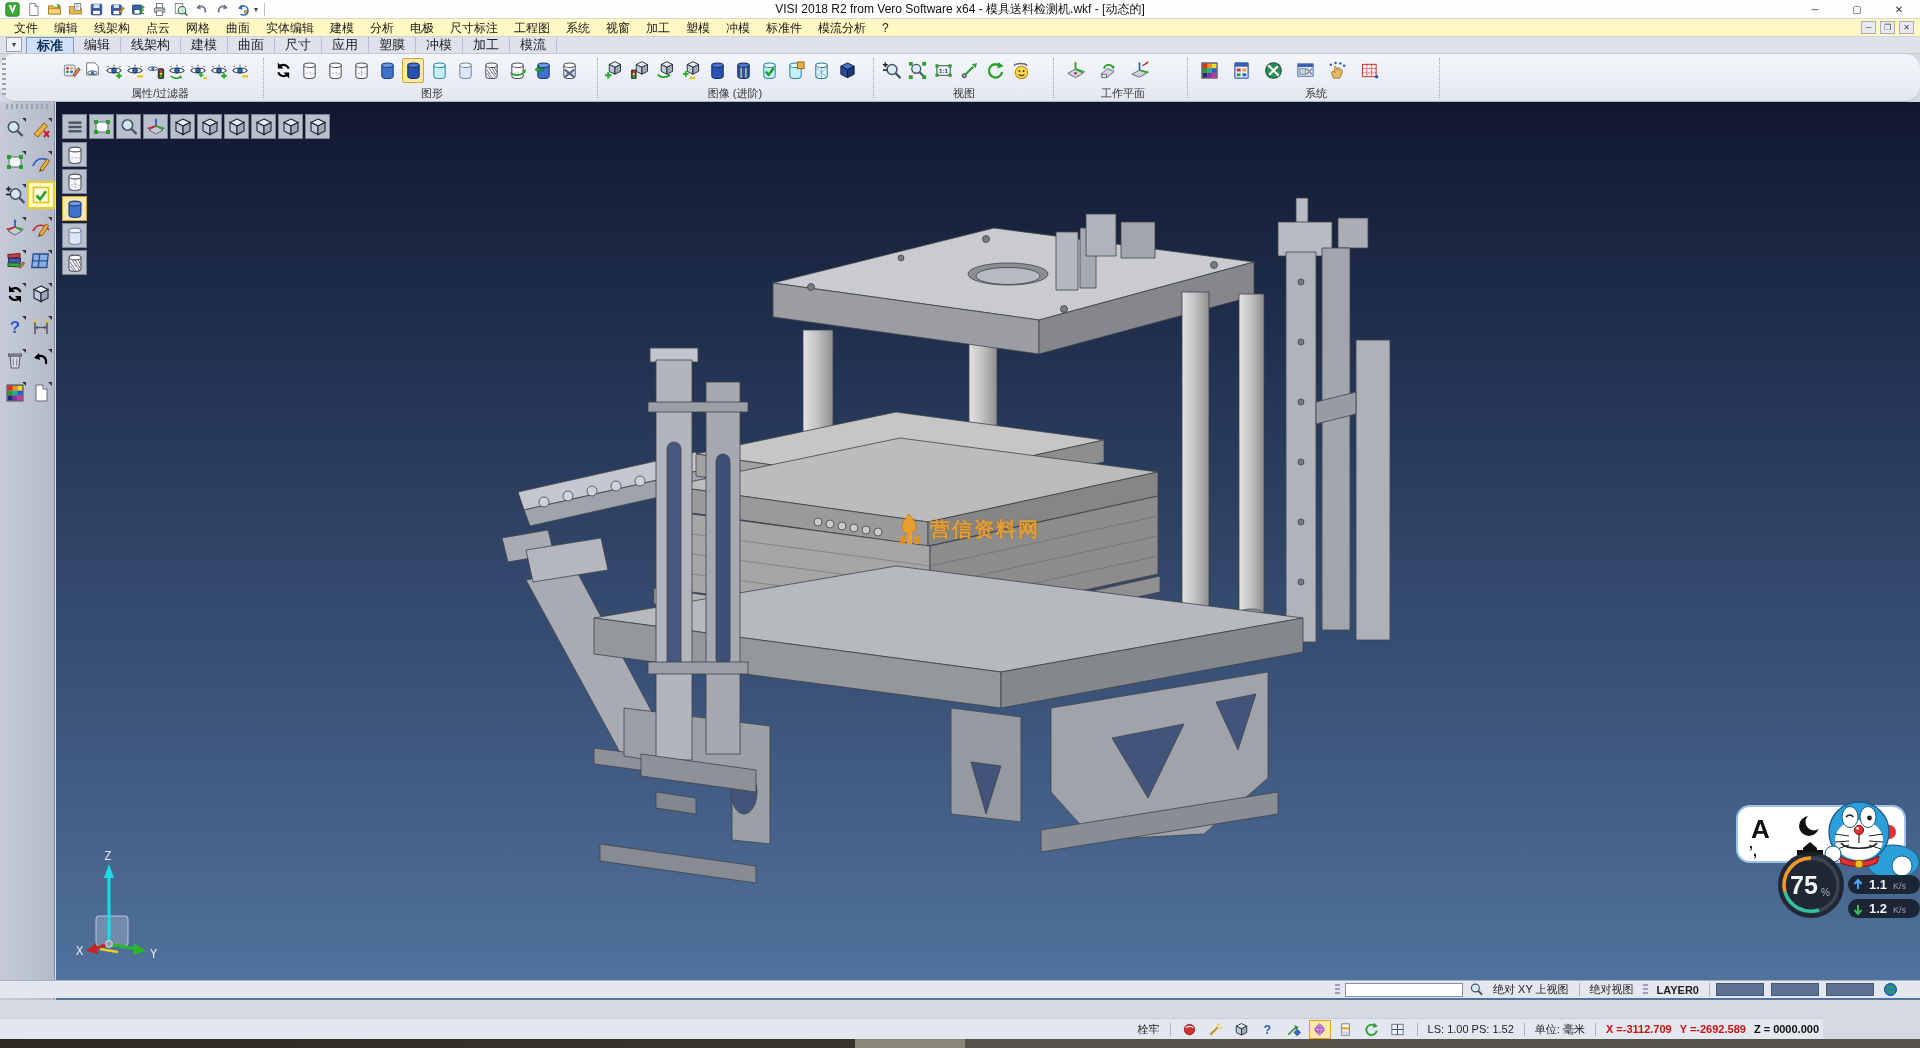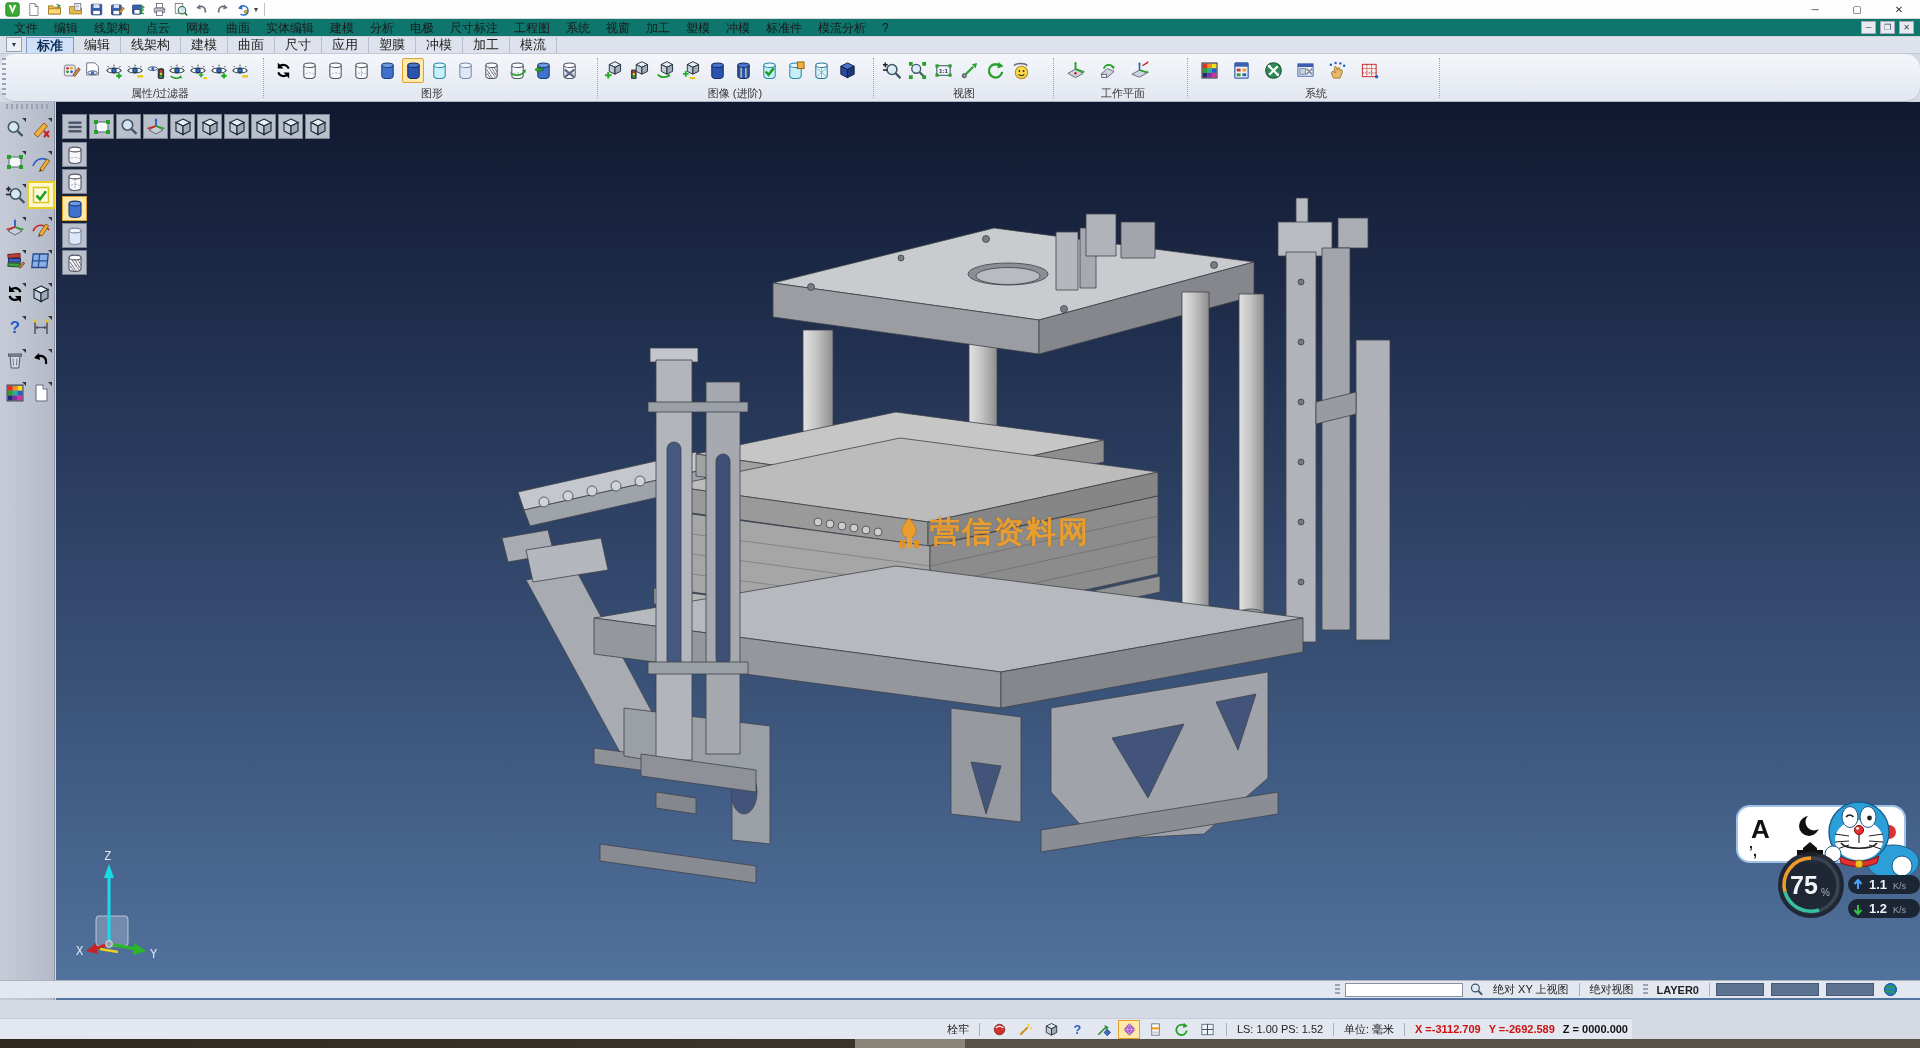--- a/index.html
+++ b/index.html
@@ -9,21 +9,21 @@
   
   .titlebar { position:absolute; left:0; top:0; width:1920px; height:19px; background:#fdfdfd; border-bottom:1px solid #d8d8d8; display:flex; align-items:center; }
   .qat { display:flex; align-items:center; gap:3px; padding-left:3px; }
   .qat .qic { width:18px; height:16px; display:inline-flex; align-items:center; justify-content:center; }
   .qat .qic svg { width:15px; height:15px; }
   .win-title { position:absolute; left:0; right:0; text-align:center; font-size:12px; color:#111; pointer-events:none; }
   .win-controls { margin-left:auto; display:flex; height:19px; }
   .win-controls .wc { width:42px; height:19px; display:flex; align-items:center; justify-content:center; font-size:10px; color:#333; }
 
   
-  .menubar { position:absolute; left:0; top:19px; width:1920px; height:18px; background:#0f766e; border-bottom:1px solid #d0d3da; display:flex; align-items:center; padding-left:6px; }
+  .menubar { position:absolute; left:0; top:19px; width:1920px; height:18px; background:#fef9c3; border-bottom:1px solid #d0d3da; display:flex; align-items:center; padding-left:6px; }
   .menu-item { padding:0 8px; height:18px; line-height:18px; color:#1a1a1a; font-size:12px; cursor:default; }
   .mdi-controls { margin-left:auto; display:flex; gap:4px; padding-right:6px; }
   .mdi-controls .wc { width:15px; height:13px; border:1px solid #aab; background:#e8eaf0; font-size:8px; line-height:11px; text-align:center; color:#345; }
 
   
   .tabbar { position:absolute; left:0; top:37px; width:1920px; height:17px; background:#dde2ec; border-bottom:1px solid #c2c8d4; display:flex; align-items:flex-end; padding-left:4px; }
   .tab-caret { width:16px; height:15px; border:1px solid #9aa2b2; background:#eef0f5; font-size:7px; color:#345; text-align:center; line-height:14px; margin:0 4px 1px 2px; }
   .tab { padding:0 10px; height:16px; line-height:16px; font-size:13px; color:#222; border-right:1px solid #b8bfcc; }
   .tab[data-active="1"] { background:#cfe0f7; border:1px solid #7a9cc8; border-bottom:none; font-weight:bold; color:#10305c; }
 
@@ -59,30 +59,30 @@
   .vp-top-toolbar { position:absolute; left:6px; top:12px; display:flex; gap:2px; }
   .vic { width:25px; height:25px; background:#b9bfcb; border:1px solid #7c8494; display:inline-flex; align-items:center; justify-content:center; }
   .vic svg { width:20px; height:20px; }
   .vic[data-sel="1"] { background:#ffe9a8; border:1px solid #e0a030; }
   .vp-left-toolbar { position:absolute; left:6px; top:40px; display:flex; flex-direction:column; gap:2px; }
 
   .model-svg { position:absolute; left:0; top:0; width:1864px; height:898px; }
 
   .watermark { position:absolute; left:838px; top:410px; display:flex; align-items:center; gap:6px; opacity:.92; }
   .wm-logo { width:30px; height:34px; }
-  .wm-text { font-size:30px; font-weight:bold; color:#f0a028; text-shadow:0 0 2px rgba(120,60,0,.4); letter-spacing:2px; }
+  .wm-text { font-size:20px; font-weight:bold; color:#f0a028; text-shadow:0 0 2px rgba(120,60,0,.4); letter-spacing:2px; }
 
   .triad { position:absolute; left:0px; top:700px; width:200px; height:198px; }
   .triad text { font-size:12px; fill:#dfe6f0; font-family:"DejaVu Sans Mono",monospace; }
 
   .dora-widget { position:absolute; left:1665px; top:688px; width:210px; height:140px; }
 
   
   .status-a { position:absolute; left:0; top:980px; width:1920px; height:18px; background:#e3e7ef; border-top:1px solid #aab2c0; display:flex; align-items:center; font-size:11px; color:#222; }
-  .status-b { position:absolute; left:0; top:1018px; width:1632px; height:21px; background:#e3e7ef; border-top:1px solid #c6ccd8; display:flex; align-items:center; font-size:11px; color:#222; }
+  .status-b { position:absolute; left:0; top:1018px; width:1823px; height:21px; background:#e3e7ef; border-top:1px solid #c6ccd8; display:flex; align-items:center; font-size:11px; color:#222; }
   .s-grip { width:5px; height:12px; background:repeating-linear-gradient(#9aa2b4 0 2px, transparent 2px 4px); margin:0 5px; }
   .s-sep { width:1px; height:13px; background:#aab2c0; margin:0 6px; }
   .sb-search { width:118px; height:14px; border:1px solid #8a92a2; background:#fff; font-size:10px; padding:0 3px; }
   .sico { width:20px; height:17px; display:inline-flex; align-items:center; justify-content:center; margin:0 3px; }
   .sico svg { width:15px; height:15px; }
   .sico[data-sel="1"] { background:#ffe9a8; outline:1px solid #e0a030; }
   .sb-text { padding:0 4px; white-space:nowrap; }
   .sb-bold { font-weight:bold; }
   .swatch { width:48px; height:13px; background:#5d7290; border:1px solid #46587a; margin-right:7px; }
   .coord-x, .coord-y { color:#cc1111; font-weight:bold; }
@@ -580,20 +580,21 @@
         </svg>
       </span>
       <span class="qic">
         <svg viewBox="0 0 20 20">
           <use style="color:#6b7484" href="#s-revert"></use>
         </svg>
       </span>
     </div>
   <span class="caret" style="font-size:8px;color:#444;margin-left:2px;">▾</span>
   <span class="qsep" style="width:1px;height:13px;background:#c0c0c0;margin-left:6px;"></span>
+  <div class="win-title">VISI 2018 R2 from Vero Software x64 - 模具送料检测机.wkf - [动态的]</div>
   <div class="win-controls">
 
   <span class="wc">─</span>
       <span class="wc">▢</span>
       <span class="wc">✕</span>
     </div>
 </div>
 
 <div class="menubar">
   <div style="display:flex">

